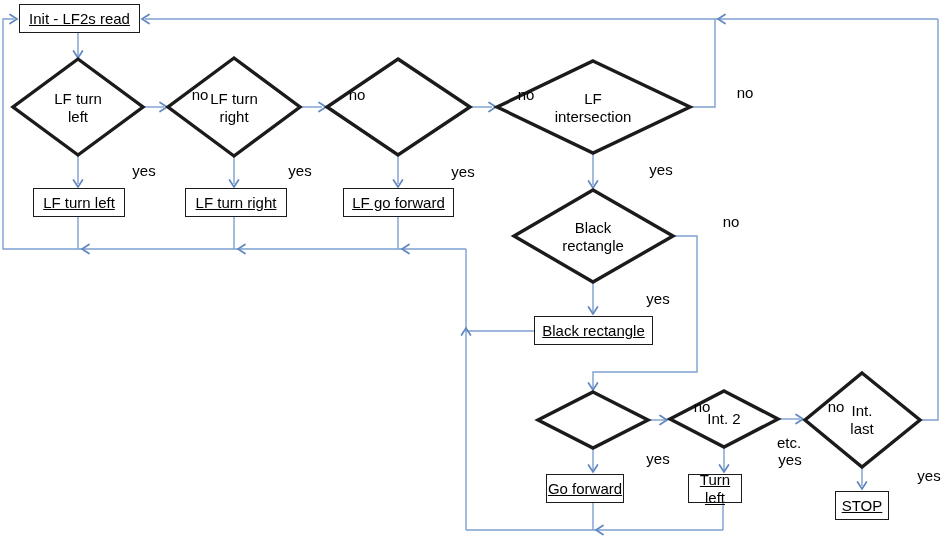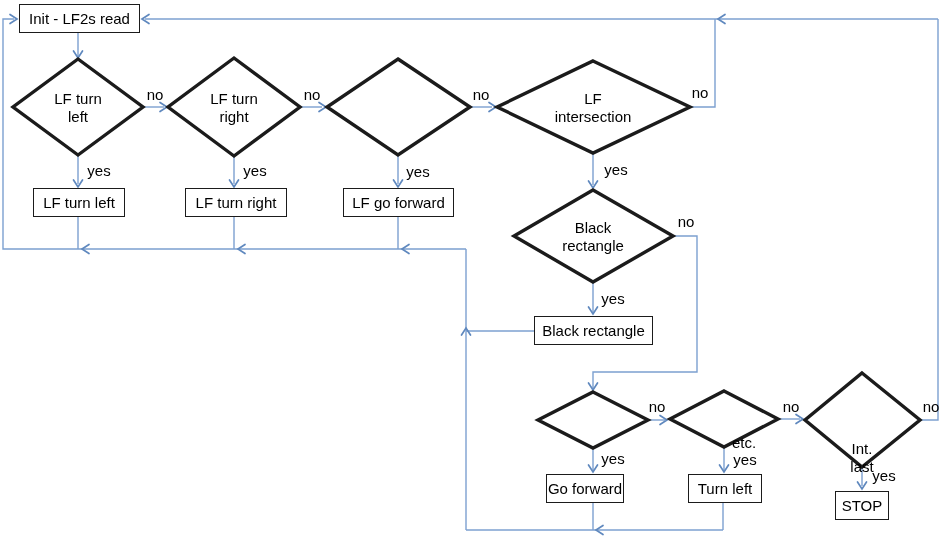--- a/index.html
+++ b/index.html
@@ -16,25 +16,25 @@
   }
   .canvas svg{position:absolute;left:0;top:0;z-index:1;}
   .conn{fill:none;stroke:var(--connector);stroke-width:1.4;}
   .arrow{fill:none;stroke:var(--arrowhead);stroke-width:1.7;stroke-linecap:round;}
   .diamond{fill:#ffffff;stroke:var(--shape_border);stroke-width:3.4;stroke-linejoin:miter;}
   .node{
     position:absolute;z-index:2;display:flex;align-items:center;justify-content:center;
     font-size:15px;line-height:18px;text-align:center;color:var(--text);
     box-sizing:border-box;white-space:pre-line;
   }
-  .box{background:#ffffff;border:1.8px solid var(--shape_border);}
+  .box{background:#ffffff;border:1.8px solid var(--shape_border);text-decoration:underline;}
   .dlabel{transform:translate(-50%,-50%);width:150px;background:transparent;}
   .edge-label{
     position:absolute;z-index:3;transform:translate(-50%,-50%);
-    font-size:15px;line-height:16px;color:var(--text);white-space:nowrap;
+    font-size:15px;line-height:16px;color:var(--text);white-space:nowrap;margin-left:45px;
   }
 </style>
 </head>
 <body>
 
 <div class="canvas">
 
   <svg width="943" height="536" viewBox="0 0 943 536">
 
     <path class="conn" d="M78 33 V56"></path>
@@ -98,32 +98,33 @@
     <polygon class="diamond" points="724,391 778,419 724,447 670,419"></polygon>
     <polygon class="diamond" points="862,373 920,420 862,467 805,420"></polygon>
   </svg>
 
   <div class="node box" style="left:19px;top:4px;width:121px;height:29px;">Init - LF2s read</div>
   <div class="node box" style="left:33px;top:188px;width:92px;height:29px;">LF turn left</div>
   <div class="node box" style="left:185px;top:188px;width:102px;height:29px;">LF turn right</div>
   <div class="node box" style="left:343px;top:188px;width:111px;height:29px;">LF go forward</div>
   <div class="node box" style="left:534px;top:316px;width:119px;height:29px;">Black rectangle</div>
   <div class="node box" style="left:546px;top:474px;width:78px;height:29px;">Go forward</div>
-  <div class="node box" style="left:688px;top:474px;width:74px;height:29px;">Turn left</div>
+  <div class="node box" style="left:688px;top:474px;width:54px;height:29px;">Turn left</div>
   <div class="node box" style="left:835px;top:491px;width:54px;height:29px;">STOP</div>
 
   <div class="node dlabel" style="left:78px;top:108px;">LF turn
 left</div>
   <div class="node dlabel" style="left:234px;top:108px;">LF turn
 right</div>
   <div class="node dlabel" style="left:593px;top:108px;">LF
 intersection</div>
   <div class="node dlabel" style="left:593px;top:237px;">Black
 rectangle</div>
-  <div class="node dlabel" style="left:862px;top:420px;margin-top:38px;">Int.
+  <div class="node dlabel" style="left:724px;top:419px;">Int. 2</div>
+  <div class="node dlabel" style="left:862px;top:420px;">Int.
 last</div>
 
   <div class="edge-label" style="left:155px;top:95px;">no</div>
   <div class="edge-label" style="left:312px;top:95px;">no</div>
   <div class="edge-label" style="left:481px;top:95px;">no</div>
   <div class="edge-label" style="left:700px;top:93px;">no</div>
   <div class="edge-label" style="left:686px;top:222px;">no</div>
   <div class="edge-label" style="left:657px;top:407px;">no</div>
   <div class="edge-label" style="left:791px;top:407px;">no</div>
   <div class="edge-label" style="left:931px;top:407px;">no</div>

